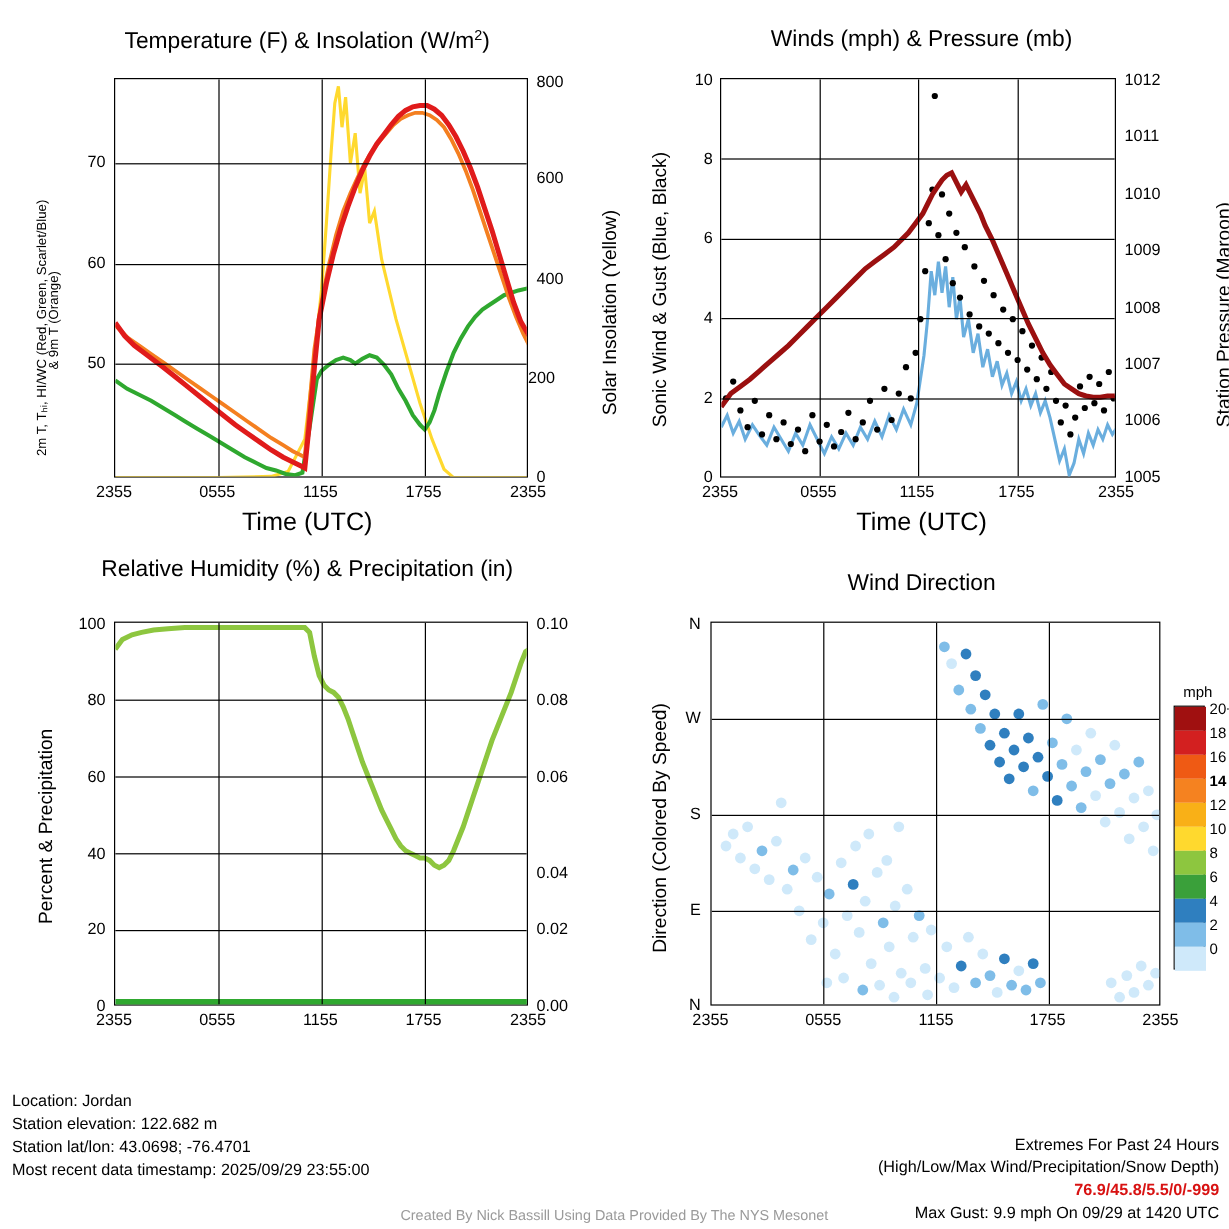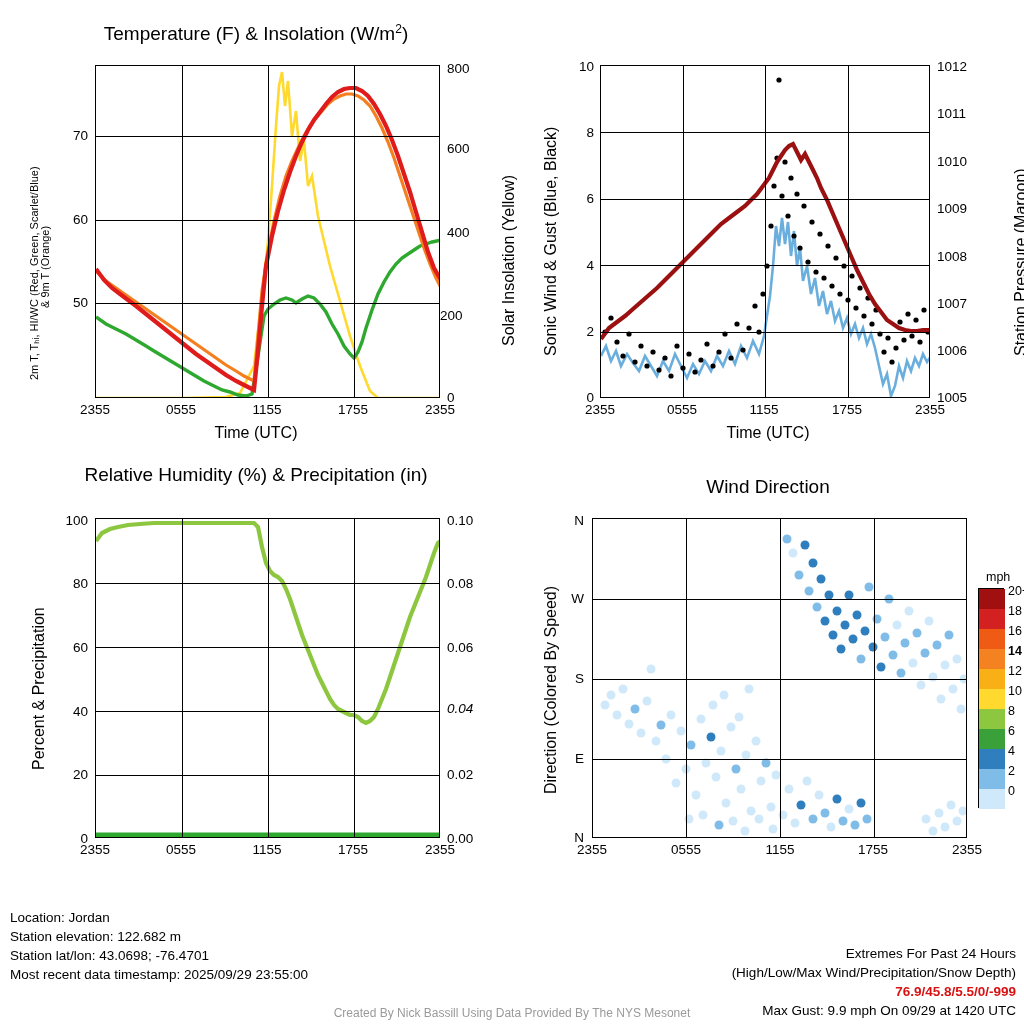--- a/index.html
+++ b/index.html
@@ -32,21 +32,21 @@
   }
   .ytick-l {
     position:absolute; font-size:13.5px; text-align:right;
     transform:translateY(-50%);
   }
   .ytick-r {
     position:absolute; font-size:13.5px; text-align:left;
     transform:translateY(-50%);
   }
   .xlabel {
-    position:absolute; font-size:16px; text-align:center; left:0; right:0;
+    position:absolute; font-size:21px; text-align:center; left:0; right:0;
   }
   .vlabel {
     position:absolute; font-size:16px; white-space:nowrap;
     transform-origin:0 0; transform:rotate(-90deg);
   }
   .vlabel.small { font-size:11px; }
   svg { display:block; }
   .footer-left {
     position:absolute; left:10px; top:908px; font-size:13.5px; line-height:19px;
   }
@@ -110,20 +110,21 @@
   <div class="ytick-r" style="left:447px;top:224px;">400</div>
   <div class="ytick-r" style="left:440px;top:307px;">200</div>
   <div class="ytick-r" style="left:447px;top:389px;">0</div>
 
   <div class="vlabel small" style="left:26px;top:372px;">2m T, Tₕᵢ, HI/WC (Red, Green, Scarlet/Blue)</div>
   <div class="vlabel small" style="left:39px;top:300px;">&amp; 9m T (Orange)</div>
   <div class="vlabel" style="left:500px;top:338px;">Solar Insolation (Yellow)</div>
 </div>
 
 <div class="panel" style="left:512px;top:8px;width:512px;height:450px;">
+  <div class="ptitle" style="top:14px;">Winds (mph) &amp; Pressure (mb)</div>
 
   <div class="plotbox" style="left:88px;top:57px;width:330px;height:333px;">
     <div class="grid-v" style="left:82px;"></div>
     <div class="grid-v" style="left:164px;"></div>
     <div class="grid-v" style="left:247px;"></div>
     <div class="grid-h" style="top:66px;"></div>
     <div class="grid-h" style="top:133px;"></div>
     <div class="grid-h" style="top:199px;"></div>
     <div class="grid-h" style="top:266px;"></div>
 
@@ -266,21 +267,21 @@
   <div class="ytick-l" style="left:48px;width:40px;top:62px;">100</div>
   <div class="ytick-l" style="left:48px;width:40px;top:125px;">80</div>
   <div class="ytick-l" style="left:48px;width:40px;top:189px;">60</div>
   <div class="ytick-l" style="left:48px;width:40px;top:253px;">40</div>
   <div class="ytick-l" style="left:48px;width:40px;top:316px;">20</div>
   <div class="ytick-l" style="left:48px;width:40px;top:380px;">0</div>
 
   <div class="ytick-r" style="left:447px;top:62px;">0.10</div>
   <div class="ytick-r" style="left:447px;top:125px;">0.08</div>
   <div class="ytick-r" style="left:447px;top:189px;">0.06</div>
-  <div class="ytick-r" style="left:447px;top:250px;font-style:italic;">0.04</div>
+  <div class="ytick-r" style="left:447px;top:269px;">0.04</div>
   <div class="ytick-r" style="left:447px;top:316px;">0.02</div>
   <div class="ytick-r" style="left:447px;top:380px;">0.00</div>
 
   <div class="vlabel" style="left:30px;top:312px;">Percent &amp; Precipitation</div>
 </div>
 
 <div class="panel" style="left:512px;top:458px;width:512px;height:440px;">
   <div class="ptitle" style="top:18px;">Wind Direction</div>
 
   <div class="plotbox" style="left:80px;top:60px;width:375px;height:320px;">

